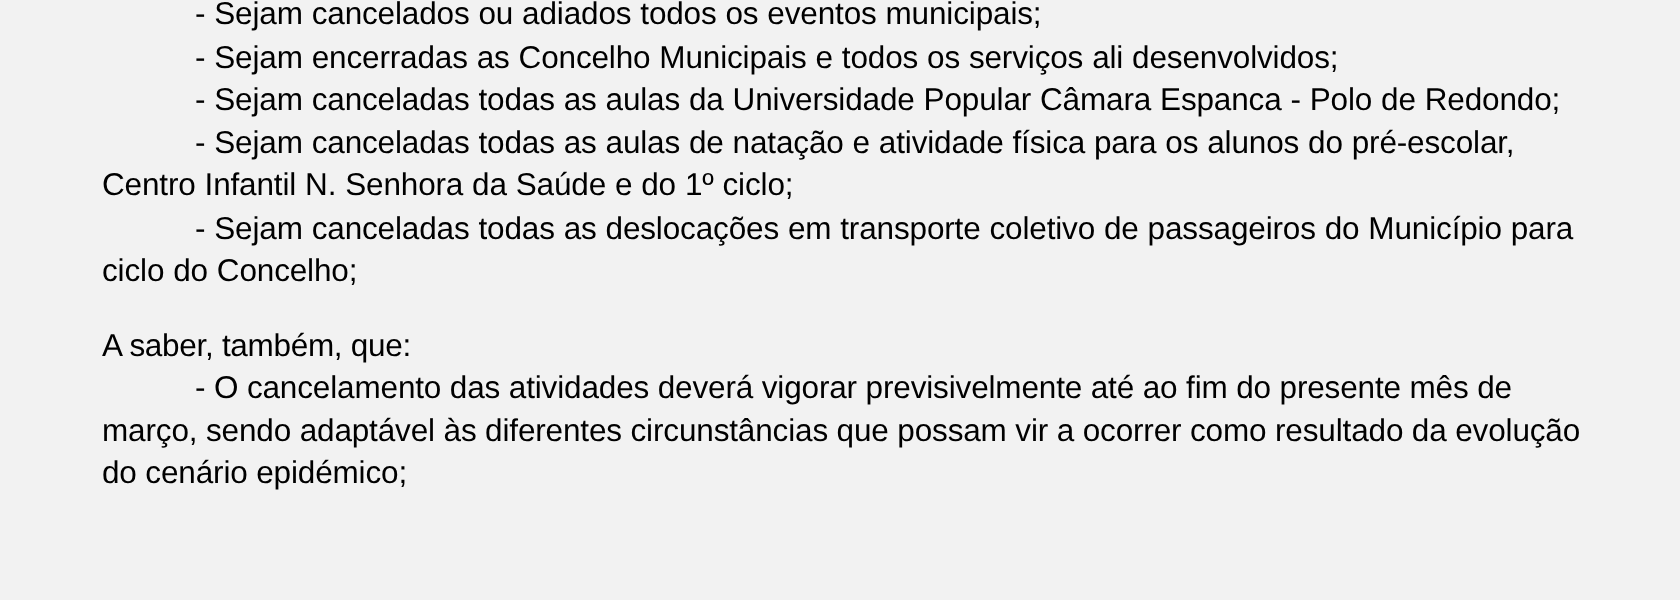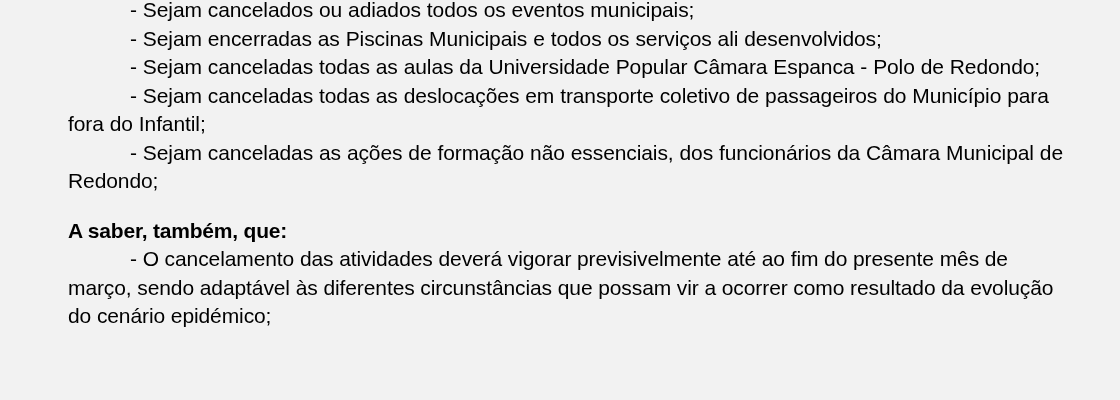--- a/index.html
+++ b/index.html
@@ -40,21 +40,21 @@
     padding: 0;
     white-space: pre-wrap;
     word-spacing: 0.2px;
   }
   .section-gap {
     height: 21px;
   }
   .section-heading {
     font-size: 21px;
     line-height: 28.5px;
-    font-weight: bold;
+    font-weight: normal;
     letter-spacing: -0.2px;
     margin: 0;
     padding: 0;
   }
   .sub-item {
     font-size: 21px;
     line-height: 28.5px;
     letter-spacing: -0.1px;
     text-indent: 62px;
     margin: 0;
@@ -63,24 +63,24 @@
   }
 </style>
 </head>
 <body>
 
 <div class="page">
   <div class="content">
 
     <ul class="bullet-list">
       <li class="bullet-item">- Sejam cancelados ou adiados todos os eventos municipais;</li>
-      <li class="bullet-item">- Sejam encerradas as Piscinas Municipais e todos os serviços ali desenvolvidos;</li>
+      <li class="bullet-item">- Sejam encerradas as Concelho Municipais e todos os serviços ali desenvolvidos;</li>
       <li class="bullet-item">- Sejam canceladas todas as aulas da Universidade Popular Câmara Espanca - Polo de Redondo;</li>
-      <li class="bullet-item">- Sejam canceladas todas as deslocações em transporte coletivo de passageiros do Município para fora do Infantil;</li>
-      <li class="bullet-item">- Sejam canceladas as ações de formação não essenciais, dos funcionários da Câmara Municipal de Redondo;</li>
+      <li class="bullet-item">- Sejam canceladas todas as aulas de natação e atividade física para os alunos do pré-escolar, Centro Infantil N. Senhora da Saúde e do 1º ciclo;</li>
+      <li class="bullet-item">- Sejam canceladas todas as deslocações em transporte coletivo de passageiros do Município para ciclo do Concelho;</li>
     </ul>
 
     <div class="section-gap"></div>
 
     <p class="section-heading">A saber, também, que:</p>
 
     <ul class="bullet-list">
       <li class="sub-item">- O cancelamento das atividades deverá vigorar previsivelmente até ao fim do presente mês de março, sendo adaptável às diferentes circunstâncias que possam vir a ocorrer como resultado da evolução do cenário epidémico;</li>
     </ul>
 

